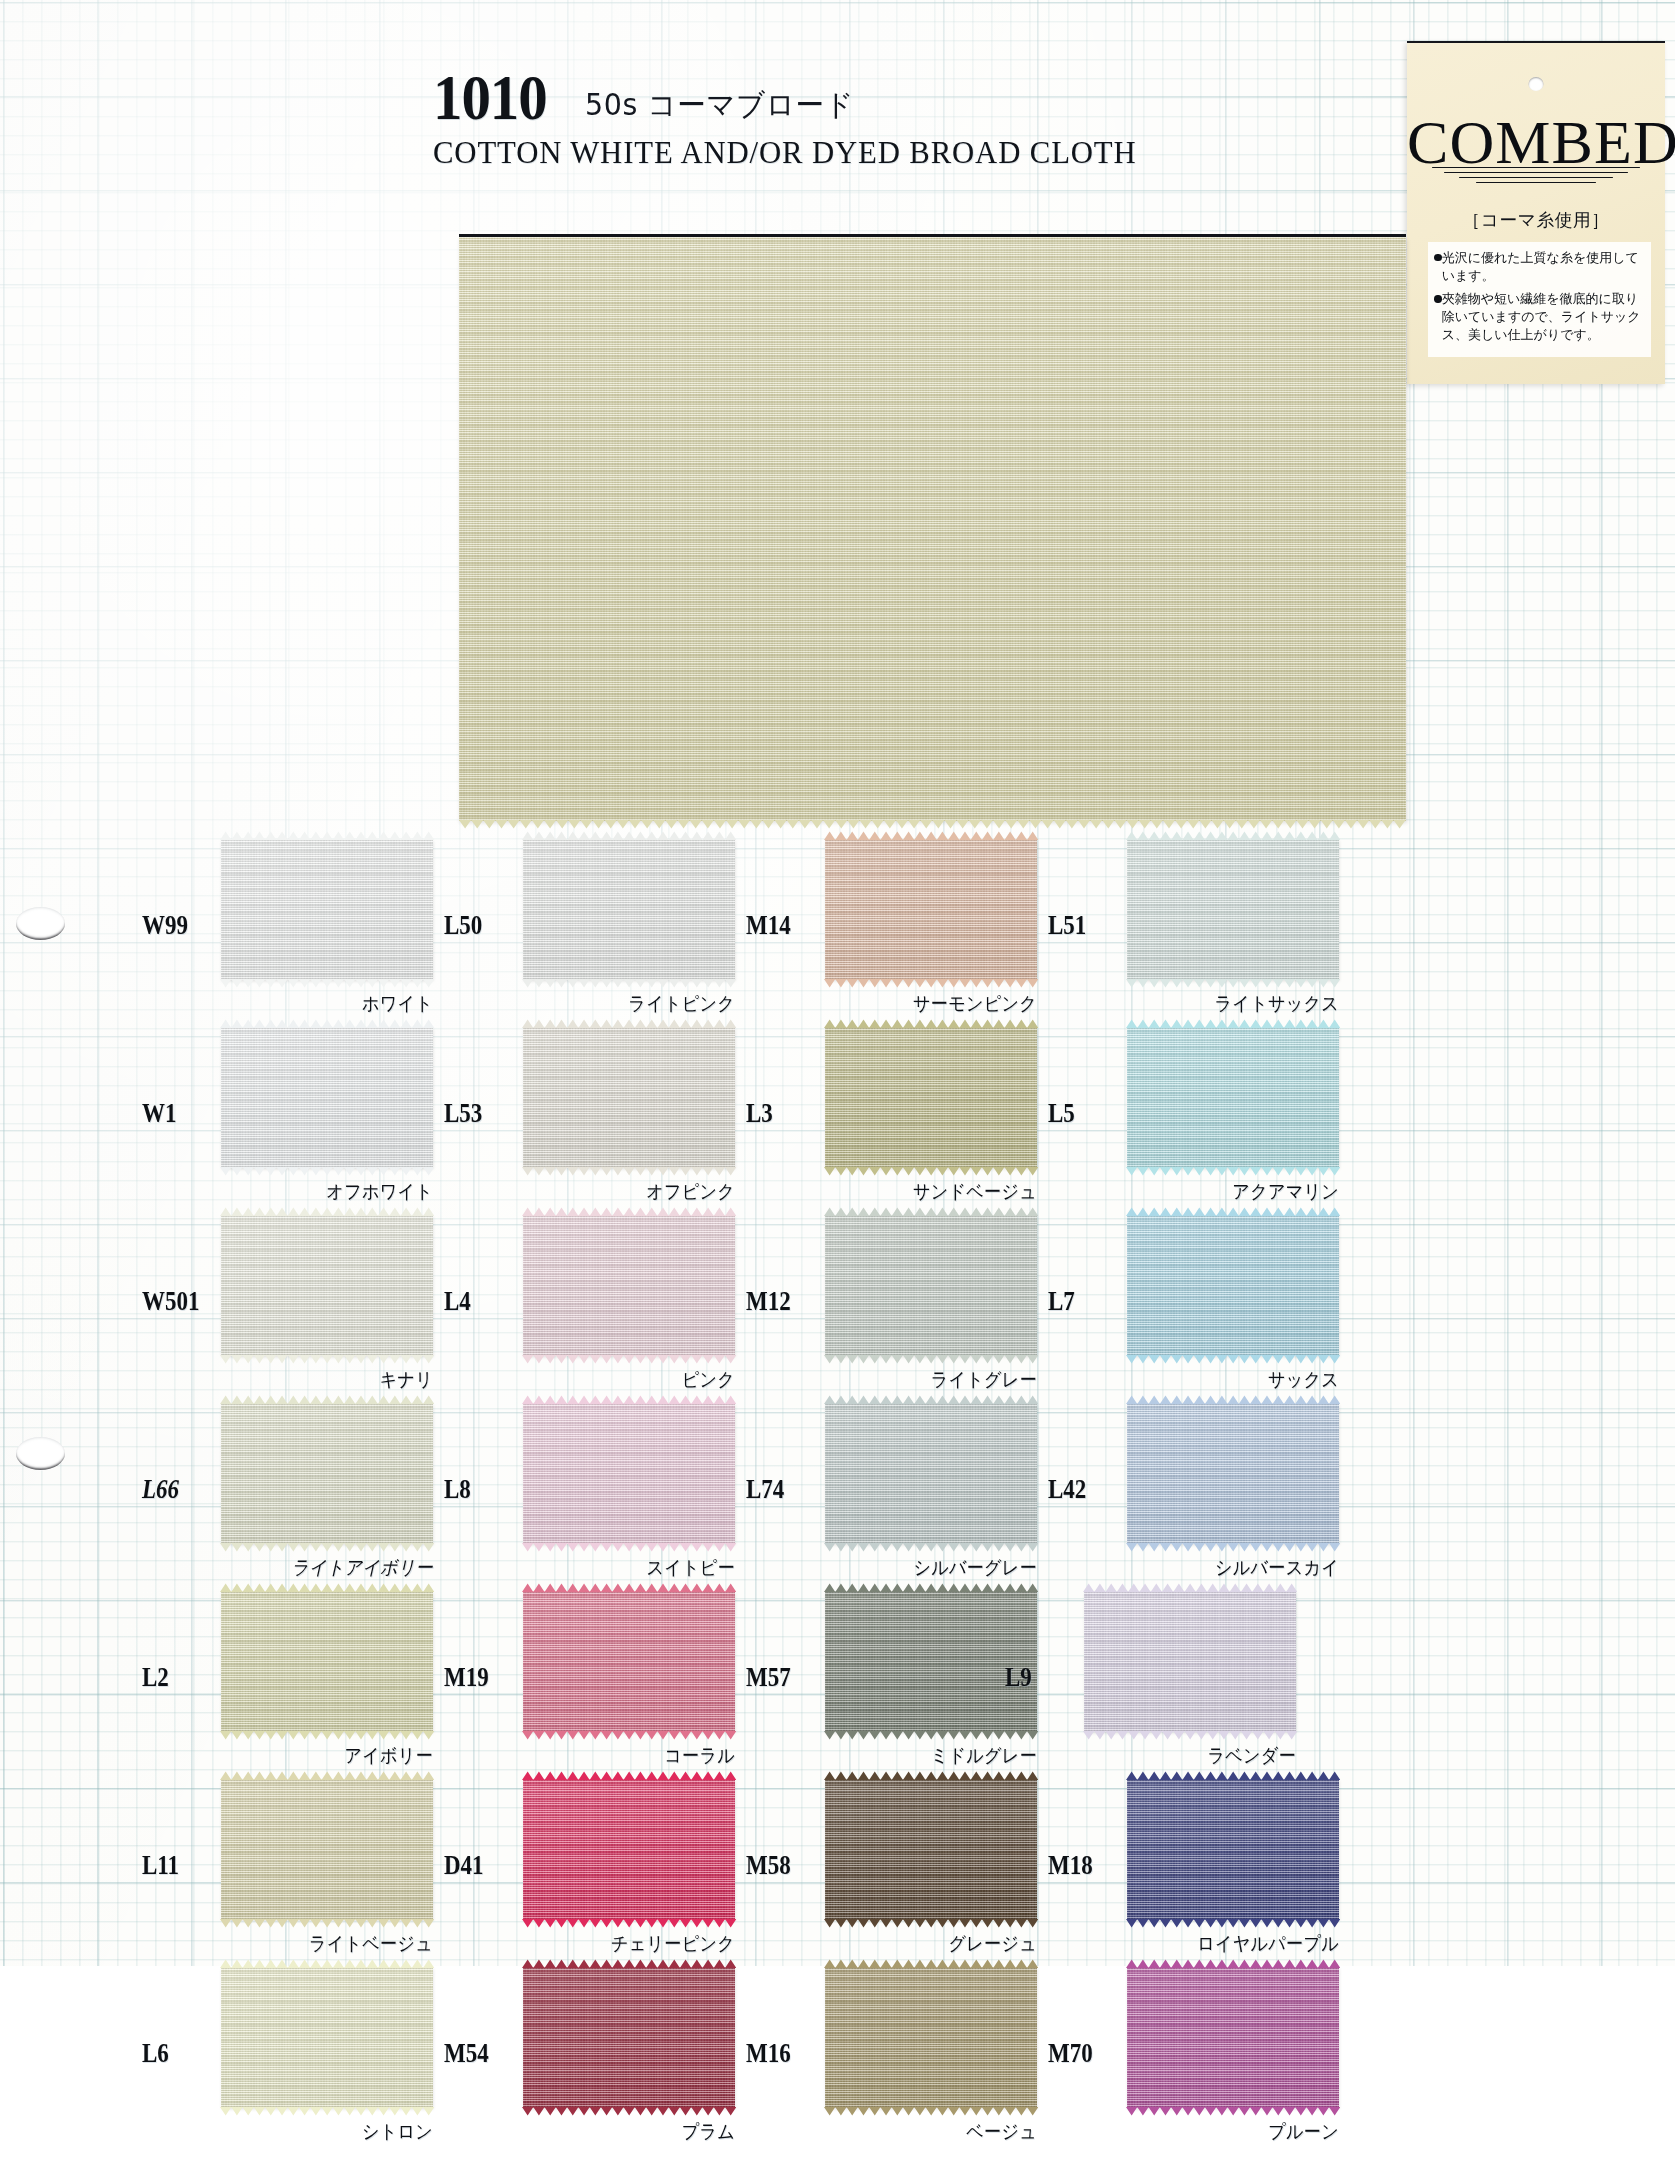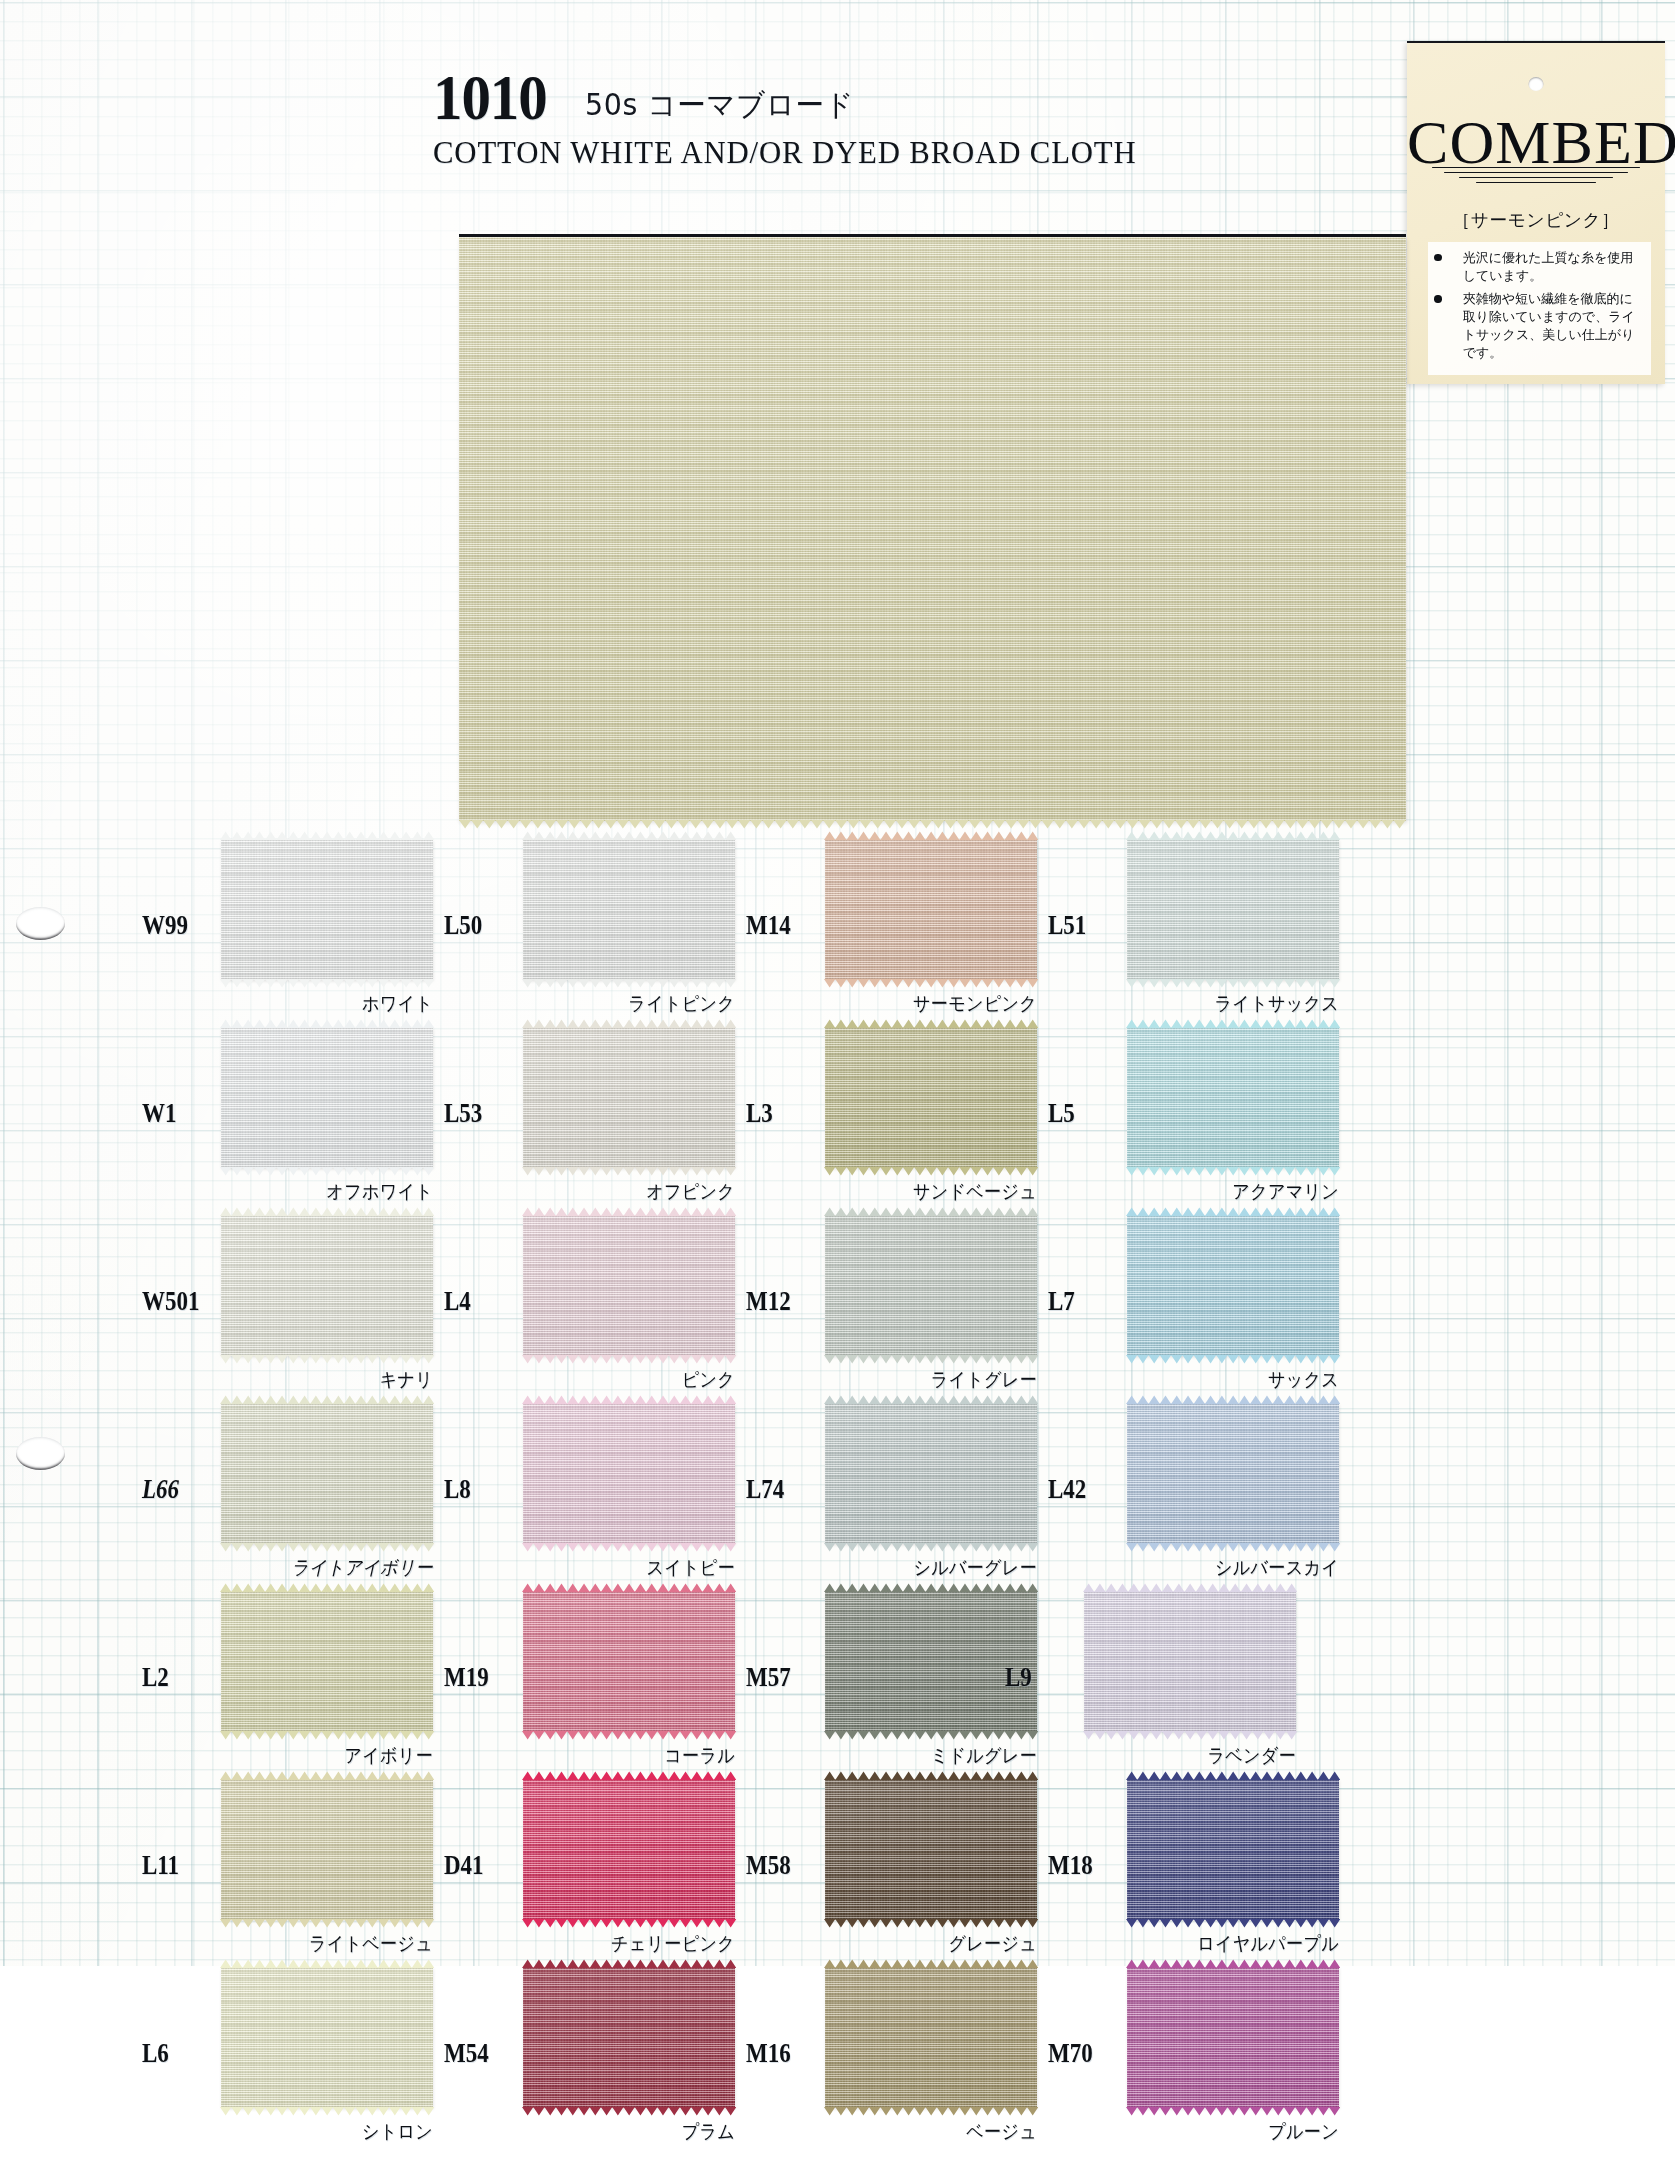--- a/index.html
+++ b/index.html
@@ -152,21 +152,21 @@
     letter-spacing: 0.6px;
   }
   #combed-notes {
     position: absolute;
     left: 20.5px; right: 13.7px; top: 199px;
     background: rgba(255,255,255,0.88);
     padding: 6.8px 5.7px 6.8px 6.8px;
   }
   .note-row {
     display: flex;
-    gap: 21px;
+    gap: 0;
     margin-bottom: 5.7px;
   }
   .note-bullet {
     flex: 0 0 auto;
     width: 7.4px; height: 7.4px;
     margin-top: 5.1px;
     border-radius: 50%;
     background: #0e1116;
   }
   .note-text {
@@ -306,21 +306,21 @@
 
   <div id="combed-tag">
     <div id="tag-punch"></div>
     <div id="combed-word">COMBED</div>
     <div id="combed-rule">
       <span></span>
         <span></span>
         <span></span>
         <span></span>
     </div>
-    <div id="combed-sub">［サーモンピンク］</div>
+    <div id="combed-sub">［コーマ糸使用］</div>
     <div id="combed-notes">
       <div class="note-row">
         <div class="note-bullet"></div>
         <div class="note-text">光沢に優れた上質な糸を使用しています。</div>
       </div>
       <div class="note-row">
         <div class="note-bullet"></div>
         <div class="note-text">夾雑物や短い繊維を徹底的に取り除いていますので、ライトサックス、美しい仕上がりです。</div>
       </div>
     </div>

